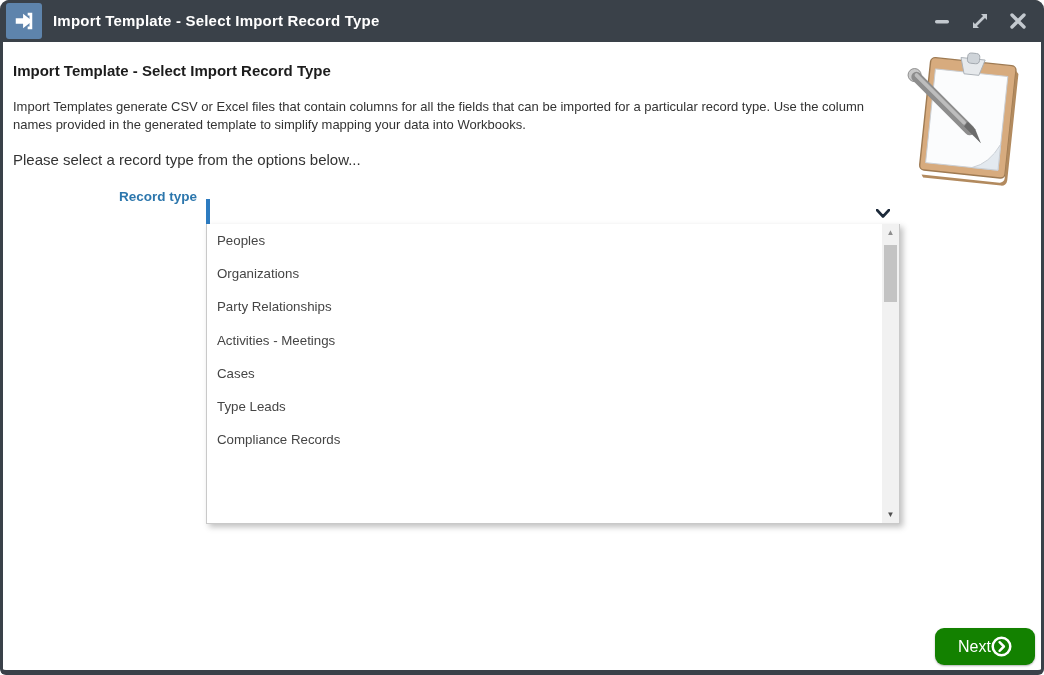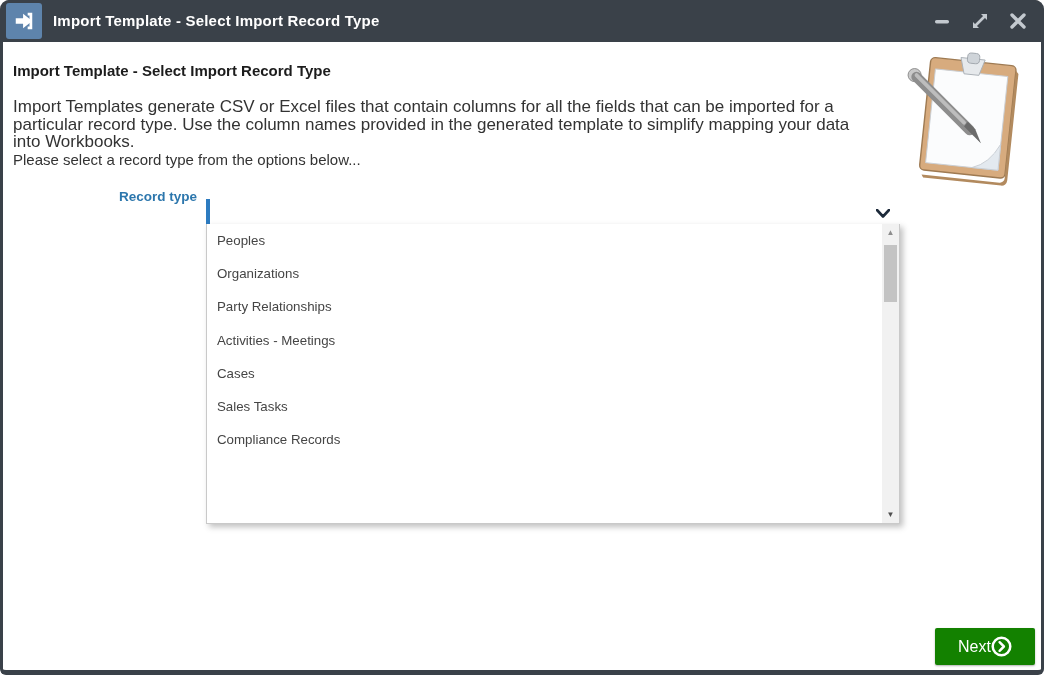--- a/index.html
+++ b/index.html
@@ -23,21 +23,21 @@
   }
   .win-title {
     position:absolute; left:53px; top:0; height:42px; line-height:42px;
     color:#ffffff; font-size:15px; font-weight:bold; letter-spacing:.2px;
   }
   .win-controls { position:absolute; right:14px; top:0; height:42px; display:flex; align-items:center; gap:14px; }
   .ctrl { width:24px; height:24px; display:flex; align-items:center; justify-content:center; cursor:pointer; }
   
   .content { position:absolute; top:42px; left:0; right:0; bottom:0; background:#fff; }
   .page-title { position:absolute; left:10px; top:20px; font-size:15px; font-weight:bold; color:#1c1c1c; }
-  .intro1 { position:absolute; left:10px; top:56px; width:868px; font-size:17px; line-height:17.5px; color:#333333; }
+  .intro1 { position:absolute; left:10px; top:56px; width:868px; font-size:13px; line-height:17.5px; color:#333333; }
   .intro2 { position:absolute; left:10px; top:109px; width:868px; font-size:15px; color:#333333; }
   .clipart { position:absolute; right:6px; top:8px; width:140px; height:136px; }
   
   .field-label {
     position:absolute; left:10px; top:147px; width:184px; text-align:right;
     color:#2d77ad; font-size:13.5px; font-weight:bold;
   }
   .combo {
     position:absolute; left:203px; top:156px; width:694px; height:28px;
     border-bottom:2px solid #c14f3c; background:#fff;
@@ -64,21 +64,21 @@
     position:absolute; top:0; right:0; bottom:0; width:17px;
     background:#f1f1f1;
   }
   .sb-btn { position:absolute; left:0; width:17px; height:17px; display:flex; align-items:center; justify-content:center; font-size:8px; cursor:pointer; }
   .sb-up { top:0; color:#8d8d8d; }
   .sb-down { bottom:0; color:#4f4f4f; }
   .sb-thumb { position:absolute; left:2px; top:21px; width:13px; height:57px; background:#c3c3c3; cursor:grab; }
   
   .next-btn {
     position:absolute; left:932px; top:586px; width:100px; height:37px;
-    background:#138100; border:none; border-radius:2px; cursor:pointer;
+    background:#138100; border:none; border-radius:9px; cursor:pointer;
     display:flex; align-items:center; justify-content:center; gap:0;
     font-family:"Liberation Sans", sans-serif;
     box-shadow:0 1px 2px rgba(0,0,0,0.3);
   }
   .next-btn span { color:#ffffff; font-size:16px; }
 </style>
 </head>
 <body>
 
 <div class="window">
@@ -150,21 +150,21 @@
         </svg>
       </span>
     </div>
 
     <div class="dropdown">
       <div class="option">Peoples</div>
       <div class="option">Organizations</div>
       <div class="option">Party Relationships</div>
       <div class="option">Activities - Meetings</div>
       <div class="option">Cases</div>
-      <div class="option">Sales Tasks</div>
+      <div class="option">Type Leads</div>
       <div class="option">Compliance Records</div>
 
       <div class="scrollbar">
         <div class="sb-btn sb-up">▲</div>
         <div class="sb-thumb"></div>
         <div class="sb-btn sb-down">▼</div>
       </div>
     </div>
 
     <button class="next-btn">

